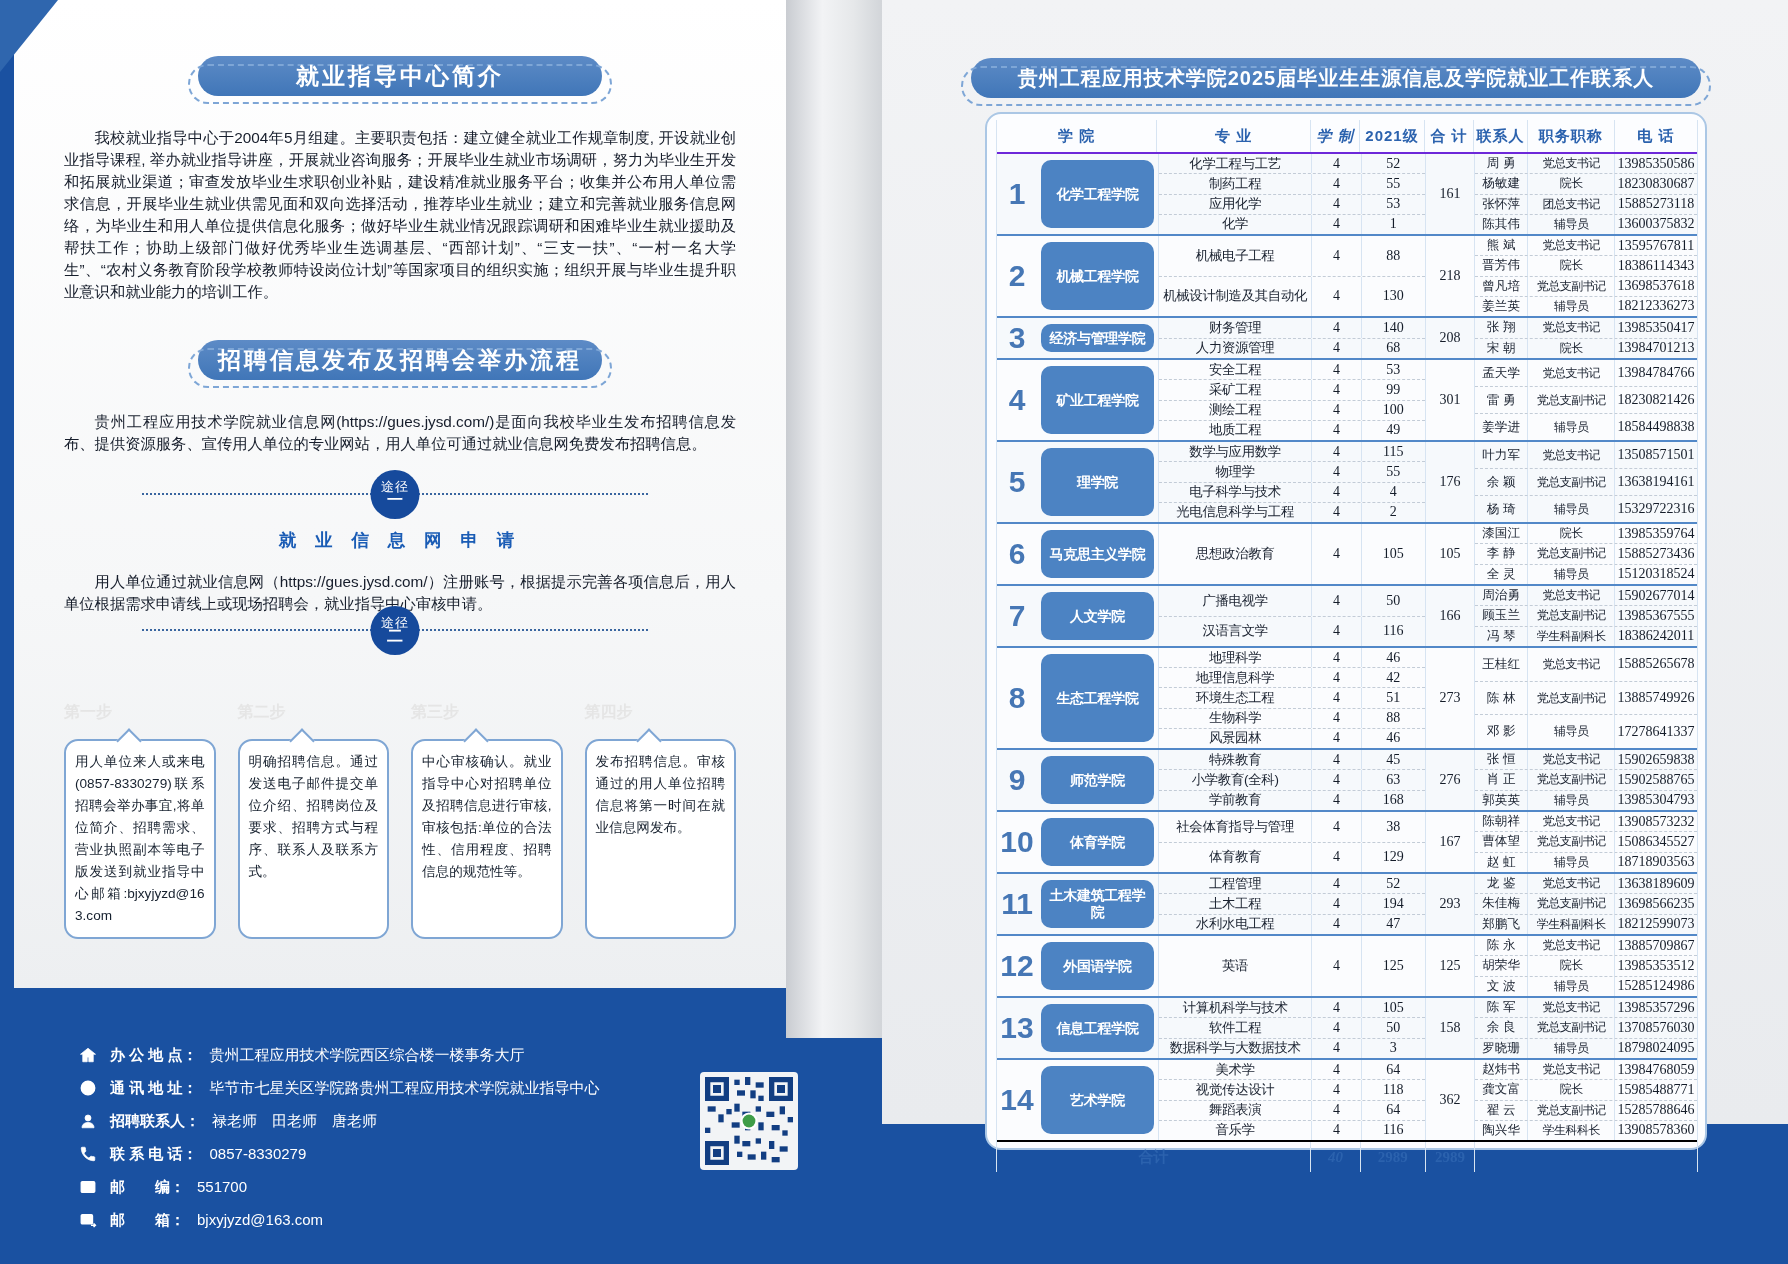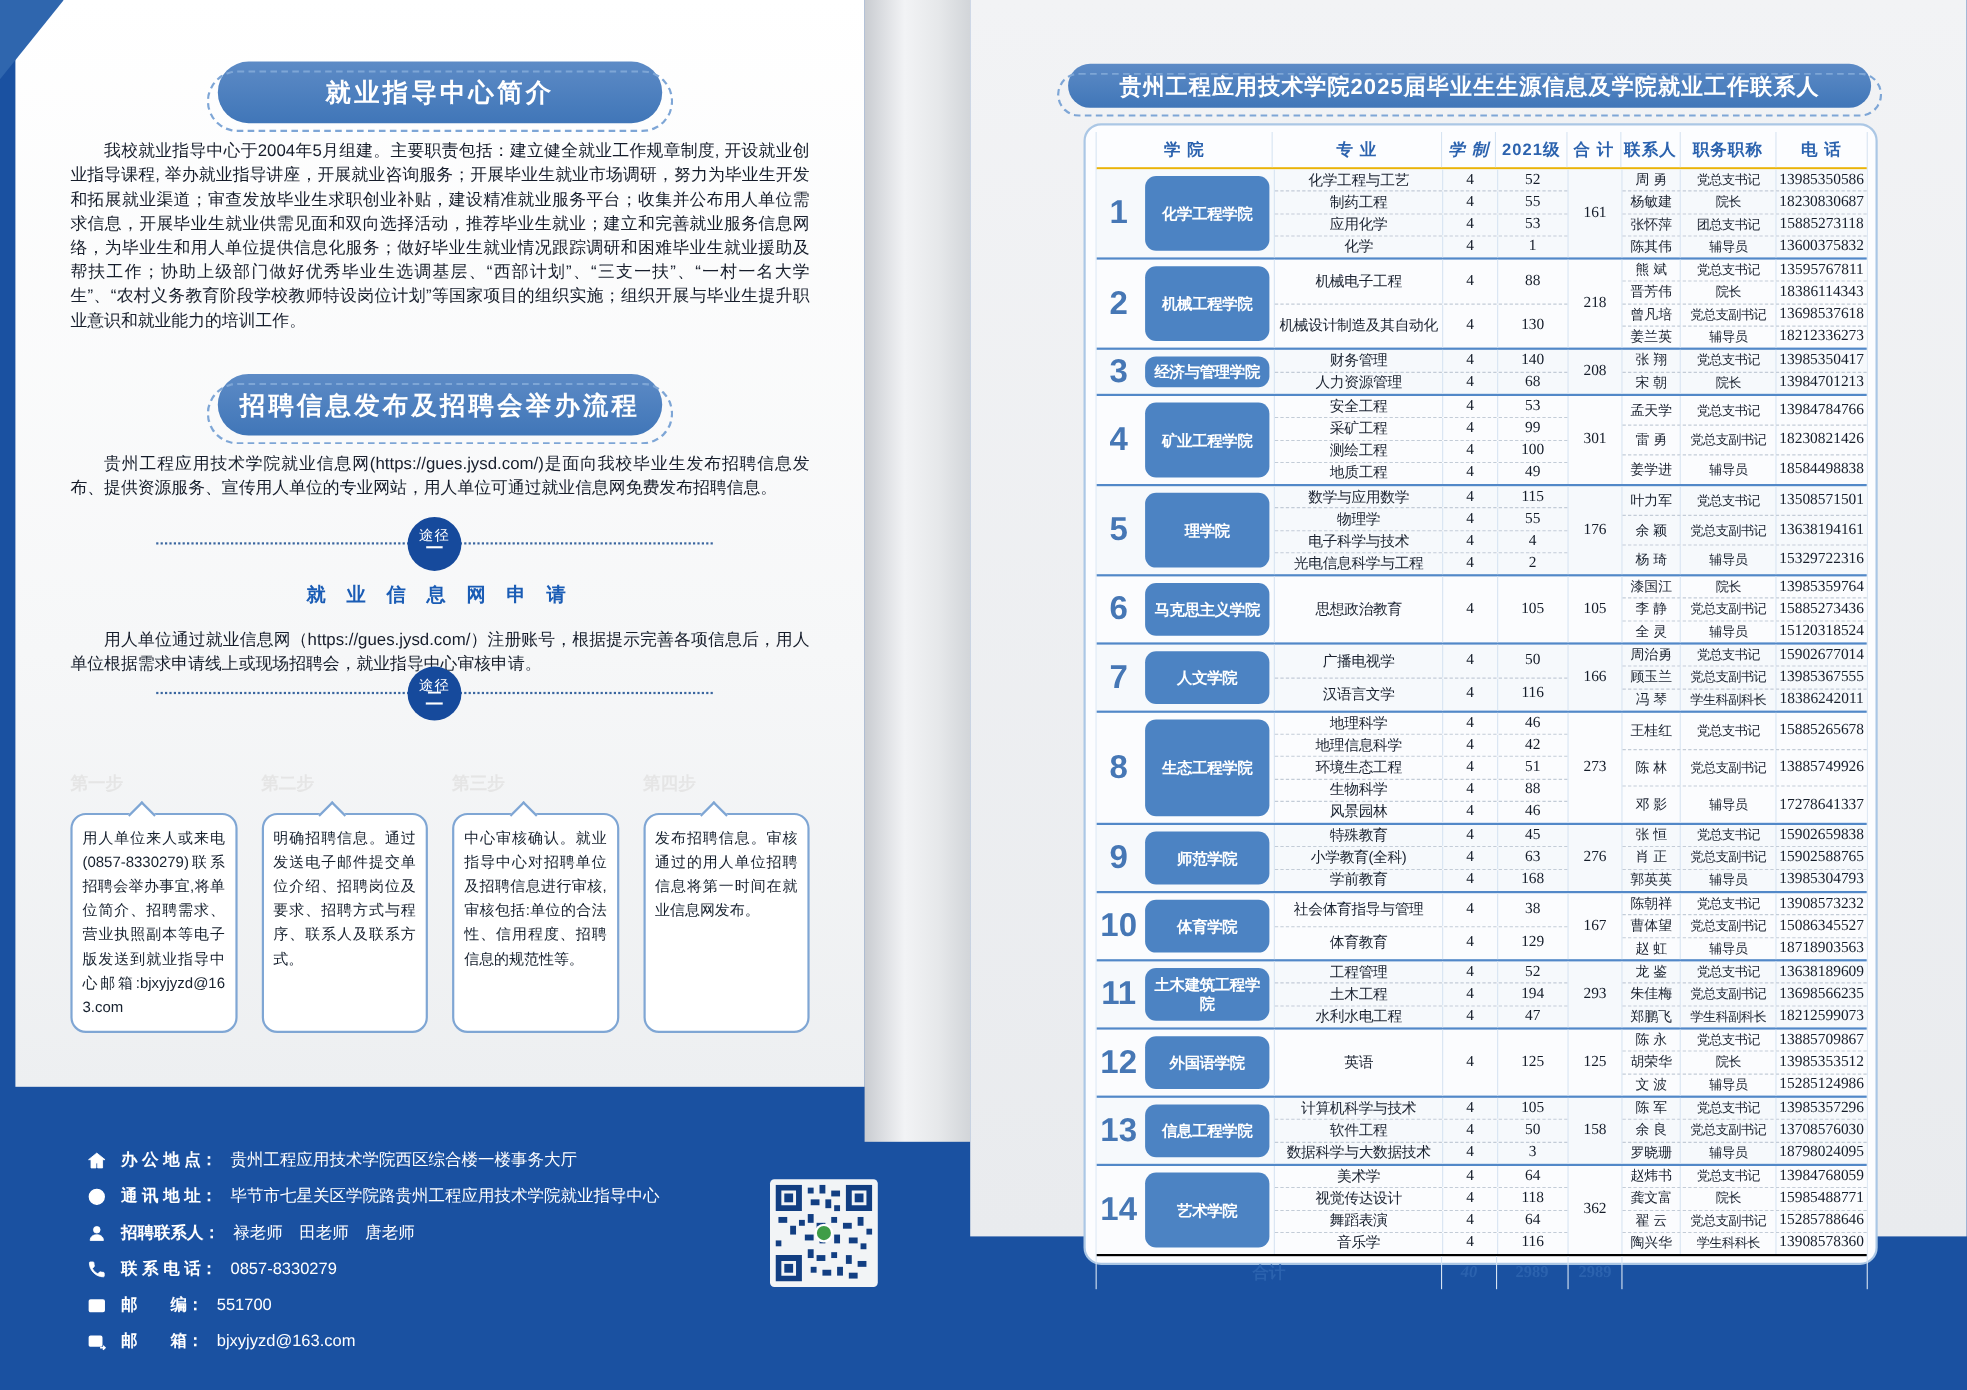--- a/index.html
+++ b/index.html
@@ -15,21 +15,21 @@
   .fold{position:absolute;left:786px;top:0;width:96px;height:1038px;
     background:linear-gradient(90deg,#c9ccd1 0%,#f2f3f5 38%,#e6e8ea 70%,#d2d5d9 100%);}
   .corner{position:absolute;left:0;top:0;width:58px;height:72px;
     background:#2f66ae;clip-path:polygon(0 0,100% 0,0 100%);z-index:5;}
   .lcontent{position:absolute;left:64px;top:0;width:672px;height:988px;}
   .pill{position:relative;background:linear-gradient(180deg,#5d8bc6,#4076b8);
     border-radius:999px;color:#fff;font-weight:bold;display:flex;align-items:center;
     justify-content:center;letter-spacing:3px;z-index:1;}
   .pill::after{content:"";position:absolute;left:-10px;right:-10px;top:8px;bottom:-8px;
     border:2px dashed #7ea6d6;border-radius:999px;z-index:-1;}
-  .pill-l{position:absolute;left:50%;transform:translateX(-50%);width:404px;height:56px;font-size:23px;}
+  .pill-l{position:absolute;left:50%;transform:translateX(-50%);width:404px;height:40px;font-size:23px;}
   .pill1{top:56px;} .pill2{top:340px;}
   .body-text{position:absolute;left:0;width:672px;color:#161d2b;font-size:15.3px;
     line-height:22px;text-align:justify;text-indent:2em;}
   .intro-text{top:112px;}
   .process-text{top:396px;}
   .path1-text{top:556px;}
   .pathdiv{position:absolute;left:78px;right:88px;height:50px;}
   .pd1{top:470px;} .pd2{top:606px;}
   .pathline{position:absolute;left:0;right:0;top:23px;border-top:2px dotted #39659f;}
   .badge{position:absolute;left:50%;top:0;transform:translateX(-50%);width:49px;height:49px;
@@ -62,21 +62,21 @@
   .qr{position:absolute;left:700px;top:1072px;width:98px;height:98px;background:#f2f4f6;
     border-radius:4px;padding:5px;box-sizing:border-box;z-index:4;}
   
   .page-right{position:absolute;left:882px;top:0;width:906px;height:1124px;
     background:linear-gradient(180deg,#f2f3f5 0%,#e9ebee 100%);}
   .pill-r{position:absolute;left:971px;top:58px;width:730px;height:40px;font-size:20px;
     letter-spacing:1px;z-index:3;}
   .rcard{position:absolute;left:985px;top:112px;width:722px;height:1038px;box-sizing:border-box;
     background:#fcfdff;border:2px solid #abc7e5;border-radius:16px;padding:6px 9px;z-index:3;}
   .tgrid{width:700px;margin:0 auto;border-left:1px solid #d7e4f2;border-right:1px solid #d7e4f2;}
-  .thead{display:flex;height:32px;align-items:center;border-bottom:2px solid #eab308;
+  .thead{display:flex;height:32px;align-items:center;border-bottom:2px solid #6d28d9;
     color:#2b62ae;font-weight:bold;font-size:15px;}
   .th{display:flex;align-items:center;justify-content:center;height:100%;letter-spacing:1px;}
   .bl{border-left:1px solid #d7e4f2;}
   .w-hcollege{width:161px;} .w-major{width:154px;} .w-years{width:49px;font-style:italic;} .w-class{width:64px;}
   .w-total{width:49px;} .w-name{width:53px;} .w-title{width:87px;} .w-phone{width:83px;}
   .tgroup{display:flex;border-top:2px solid #5288c8;background:#fbfcfe;}
   .tgroup:nth-child(odd){background:#f6f9fc;}
   .tgroup:first-child{border-top:none;}
   .cell{display:flex;align-items:center;justify-content:center;box-sizing:border-box;}
   .num{width:40px;font-size:30px;font-weight:bold;color:#4677b5;}

